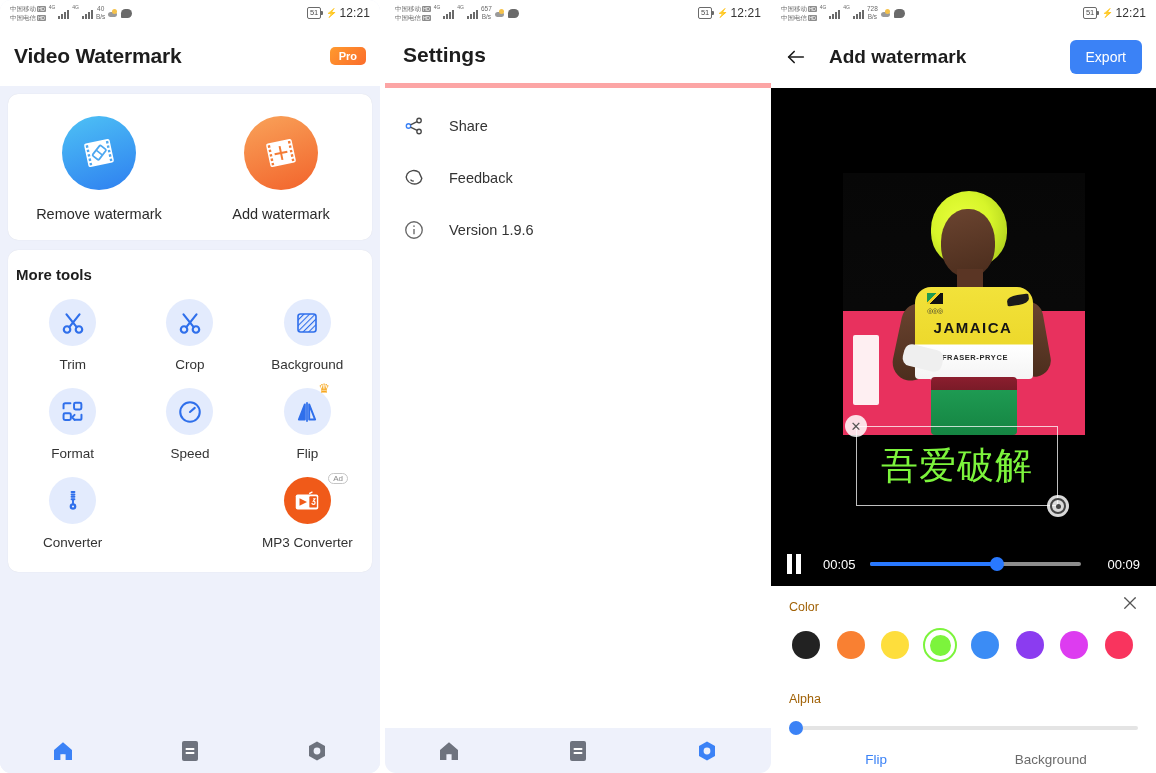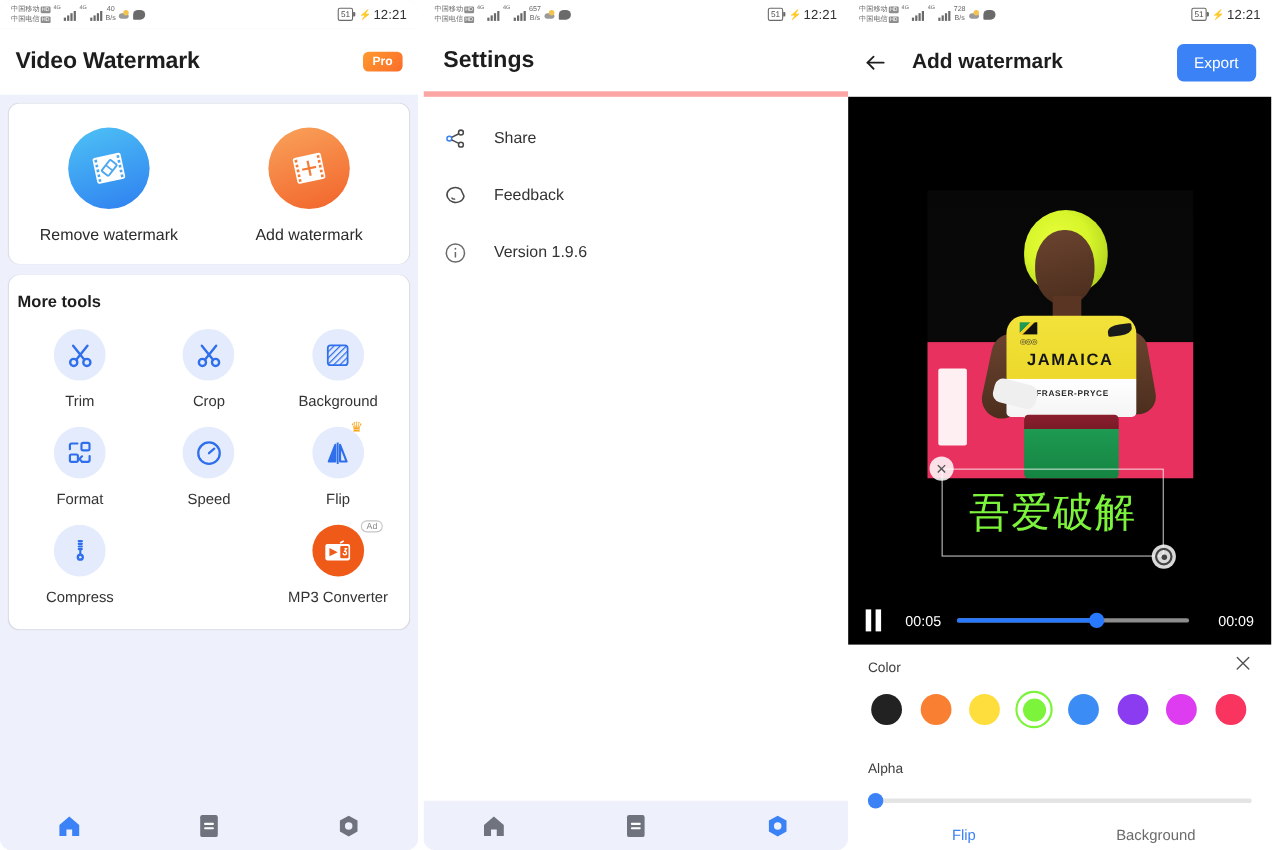--- a/index.html
+++ b/index.html
@@ -185,21 +185,21 @@
   .pause-ic { width: 16px; height: 20px; display: flex; gap: 4px; }
   .pause-ic i { display: block; width: 5px; height: 20px; background: #fff; }
   .vtime { color: #fff; font-size: 13px; margin-left: 20px; }
   .vtime-end { color: #fff; font-size: 13px; margin-left: 12px; }
   .vprog { flex: 1; height: 4px; background: #8d8d8d; margin: 0 14px; border-radius: 2px; position: relative; }
   .vprog-fill { position: absolute; left: 0; top: 0; height: 4px; background: #2979FF; border-radius: 2px; }
   .vprog-knob { position: absolute; top: -5px; width: 14px; height: 14px; border-radius: 50%;
     background: #2979FF; margin-left: -7px; }
 
   .p3-panel { padding: 14px 18px 0; position: relative; }
-  .row-label { font-size: 12.5px; color: #404040; }
+  .row-label { font-size: 12.5px; color: #a16207; }
   .close-x { position: absolute; right: 15px; top: 8px; width: 20px; height: 20px; }
   .swatches { display: flex; justify-content: space-between; margin-top: 14px; padding-right: 2px; }
   .swatch-wrap { width: 34px; height: 34px; display: flex; align-items: center; justify-content: center;
     border-radius: 50%; }
   .swatch { width: 28px; height: 28px; border-radius: 50%; }
   .swatch-wrap.selected { border: 2px solid #7CF43C; }
   .swatch-wrap.selected .swatch { width: 25px; height: 25px; border: 2px solid #fff; }
   .alpha-label { margin-top: 30px; }
   .alpha-track { margin-top: 20px; height: 4px; background: #e4e4e4; border-radius: 2px; position: relative; }
   .alpha-knob { position: absolute; left: 0; top: -5px; width: 14px; height: 14px;
@@ -396,21 +396,21 @@
 
           <div class="tool">
             <div class="tool-circle">
               <svg width="24" height="24" viewBox="0 0 24 24" fill="none" stroke="#2F6FEB" stroke-width="1.9" stroke-linecap="round">
                 <circle cx="12" cy="17.5" r="3.3" fill="#2F6FEB" stroke="none"></circle>
                 <line x1="12" y1="14.4" x2="12" y2="10.8"></line>
                 <path d="M10.6 3 h2.8 M10.6 5.4 h2.8 M10.6 7.8 h2.8 M10.6 10.2 h2.8" stroke-width="2"></path>
                 <circle cx="12" cy="17.5" r="1.1" fill="#e3ebfd" stroke="none"></circle>
               </svg>
             </div>
-            <div class="tool-label">Compress</div>
+            <div class="tool-label">Converter</div>
           </div>
 
           <div class="tool"></div>
 
           <div class="tool">
             <div class="ad-badge">Ad</div>
             <div class="tool-circle ad-circle">
               <svg width="30" height="30" viewBox="0 0 32 32">
                 <rect x="4" y="9" width="24" height="16" rx="2" fill="#fff"></rect>
                 <polygon points="8,13 16,17 8,21" fill="#F05A19"></polygon>

